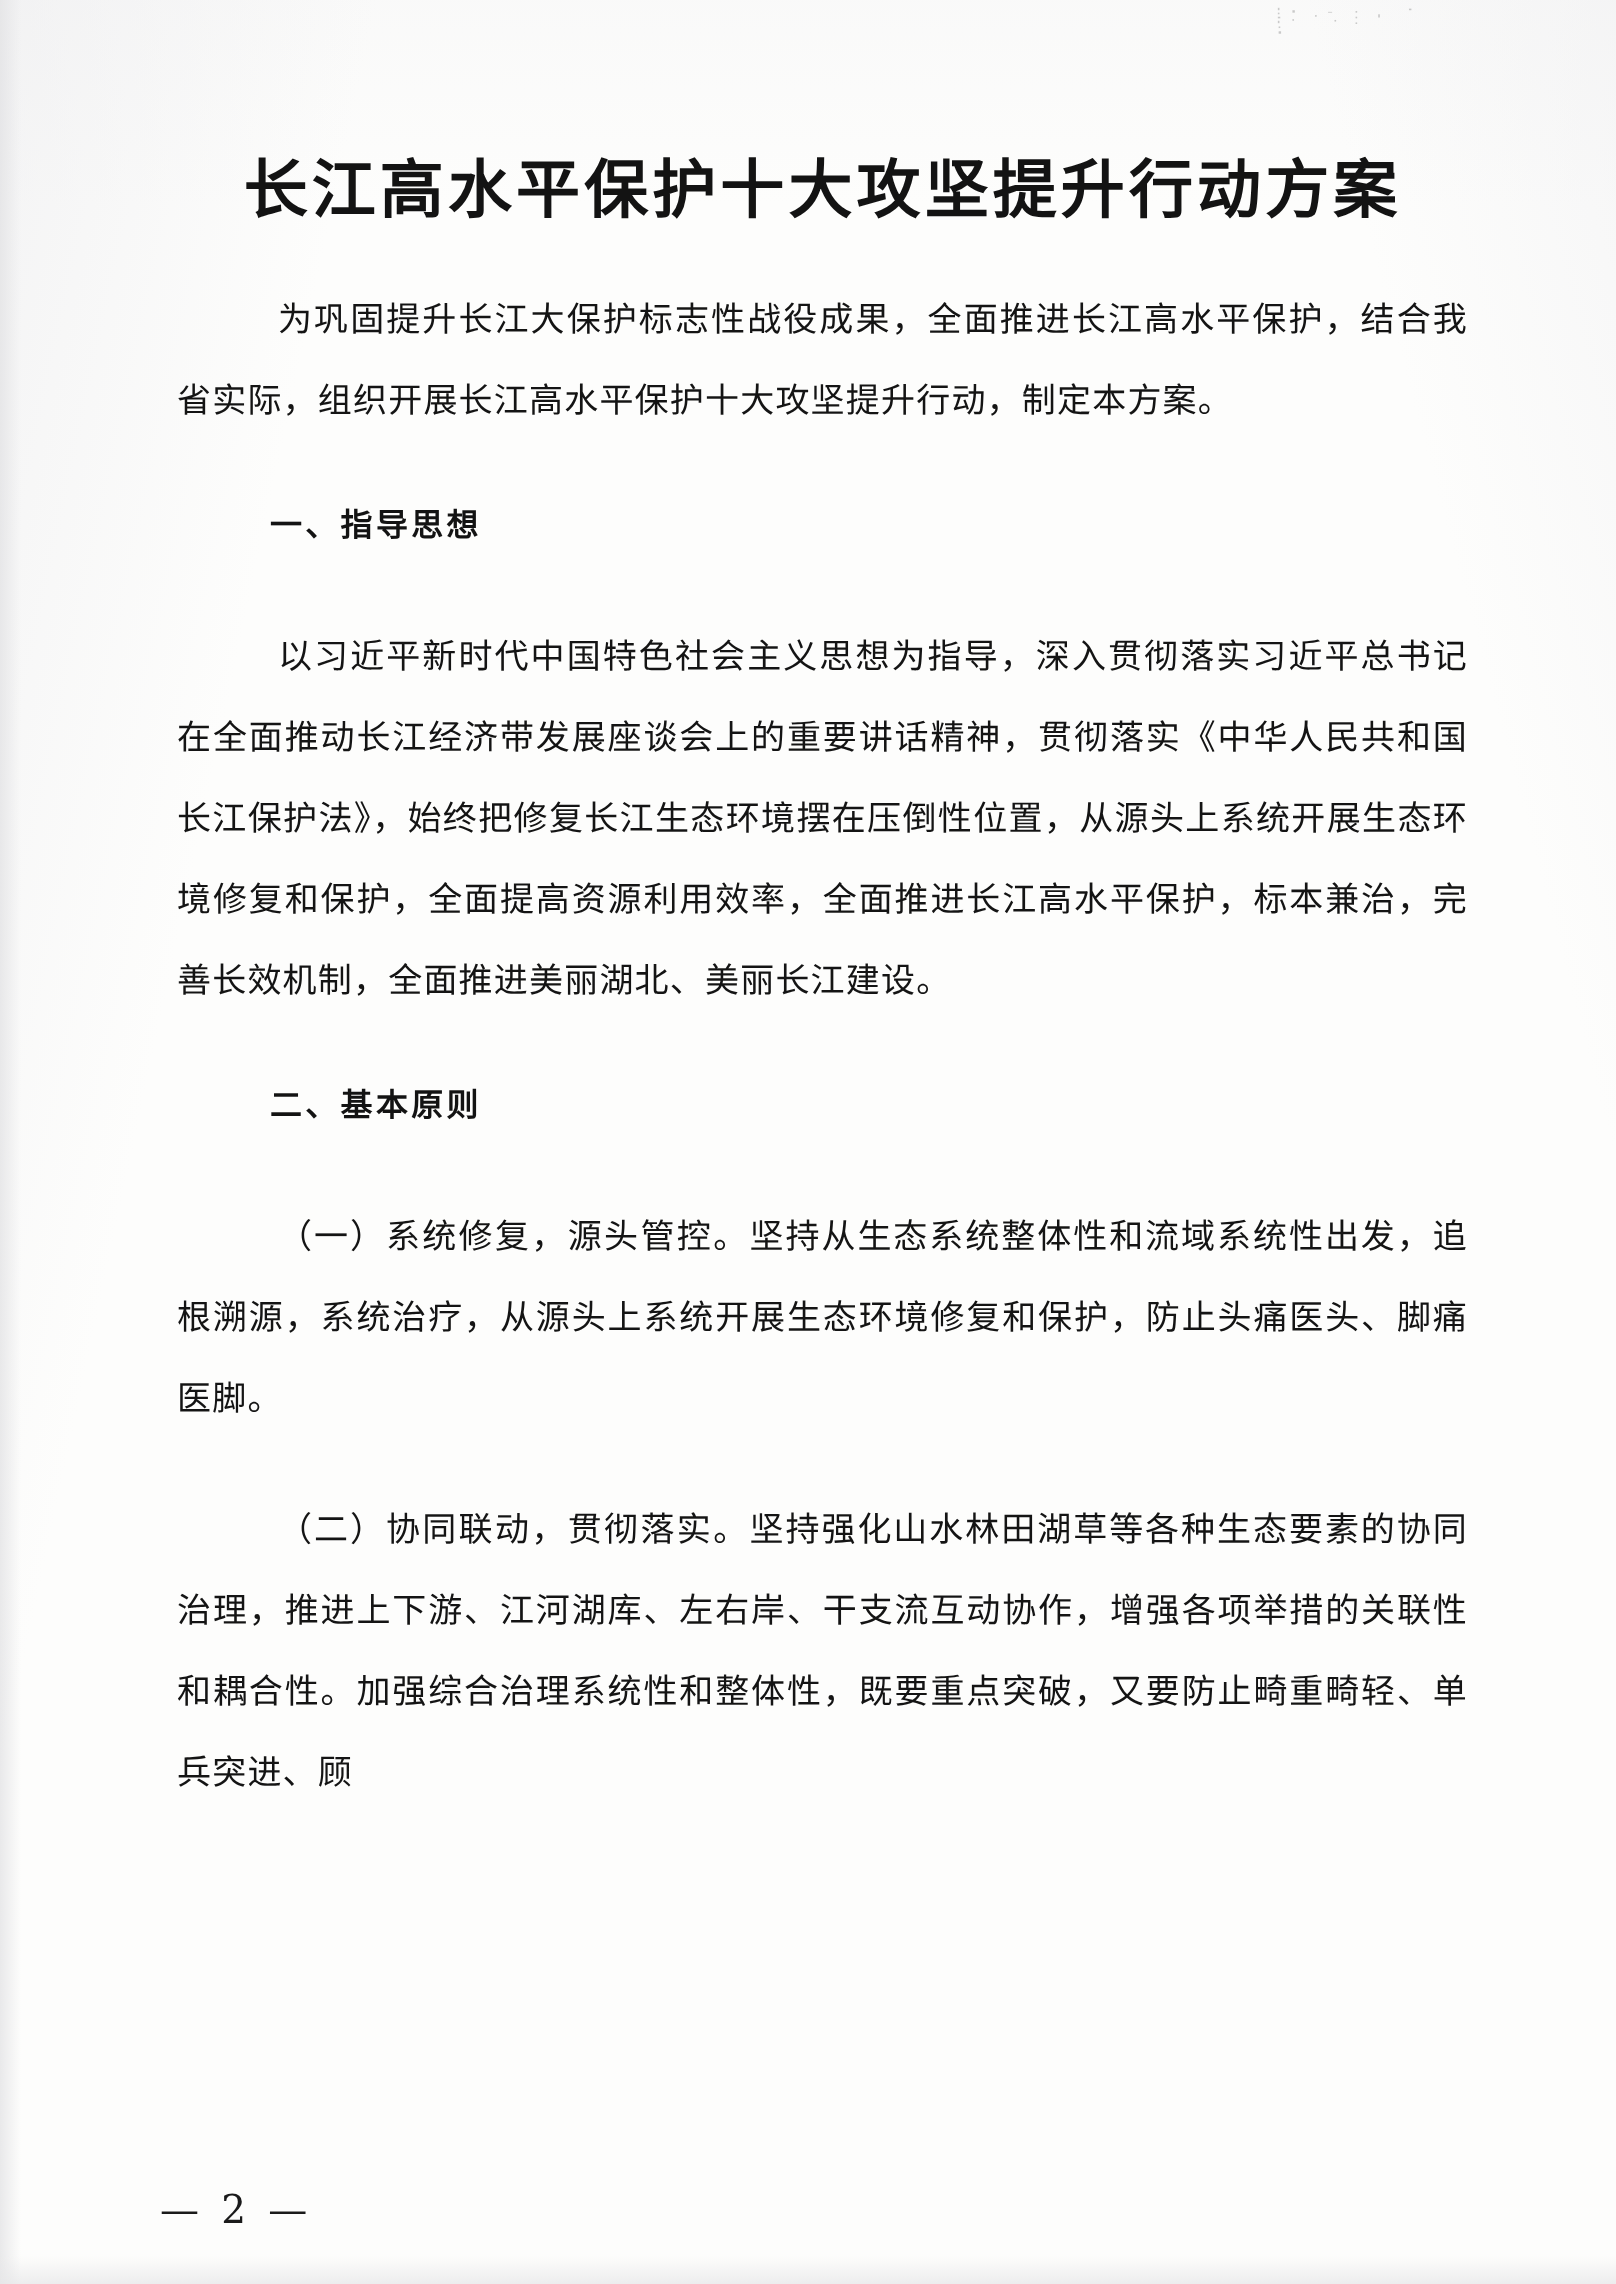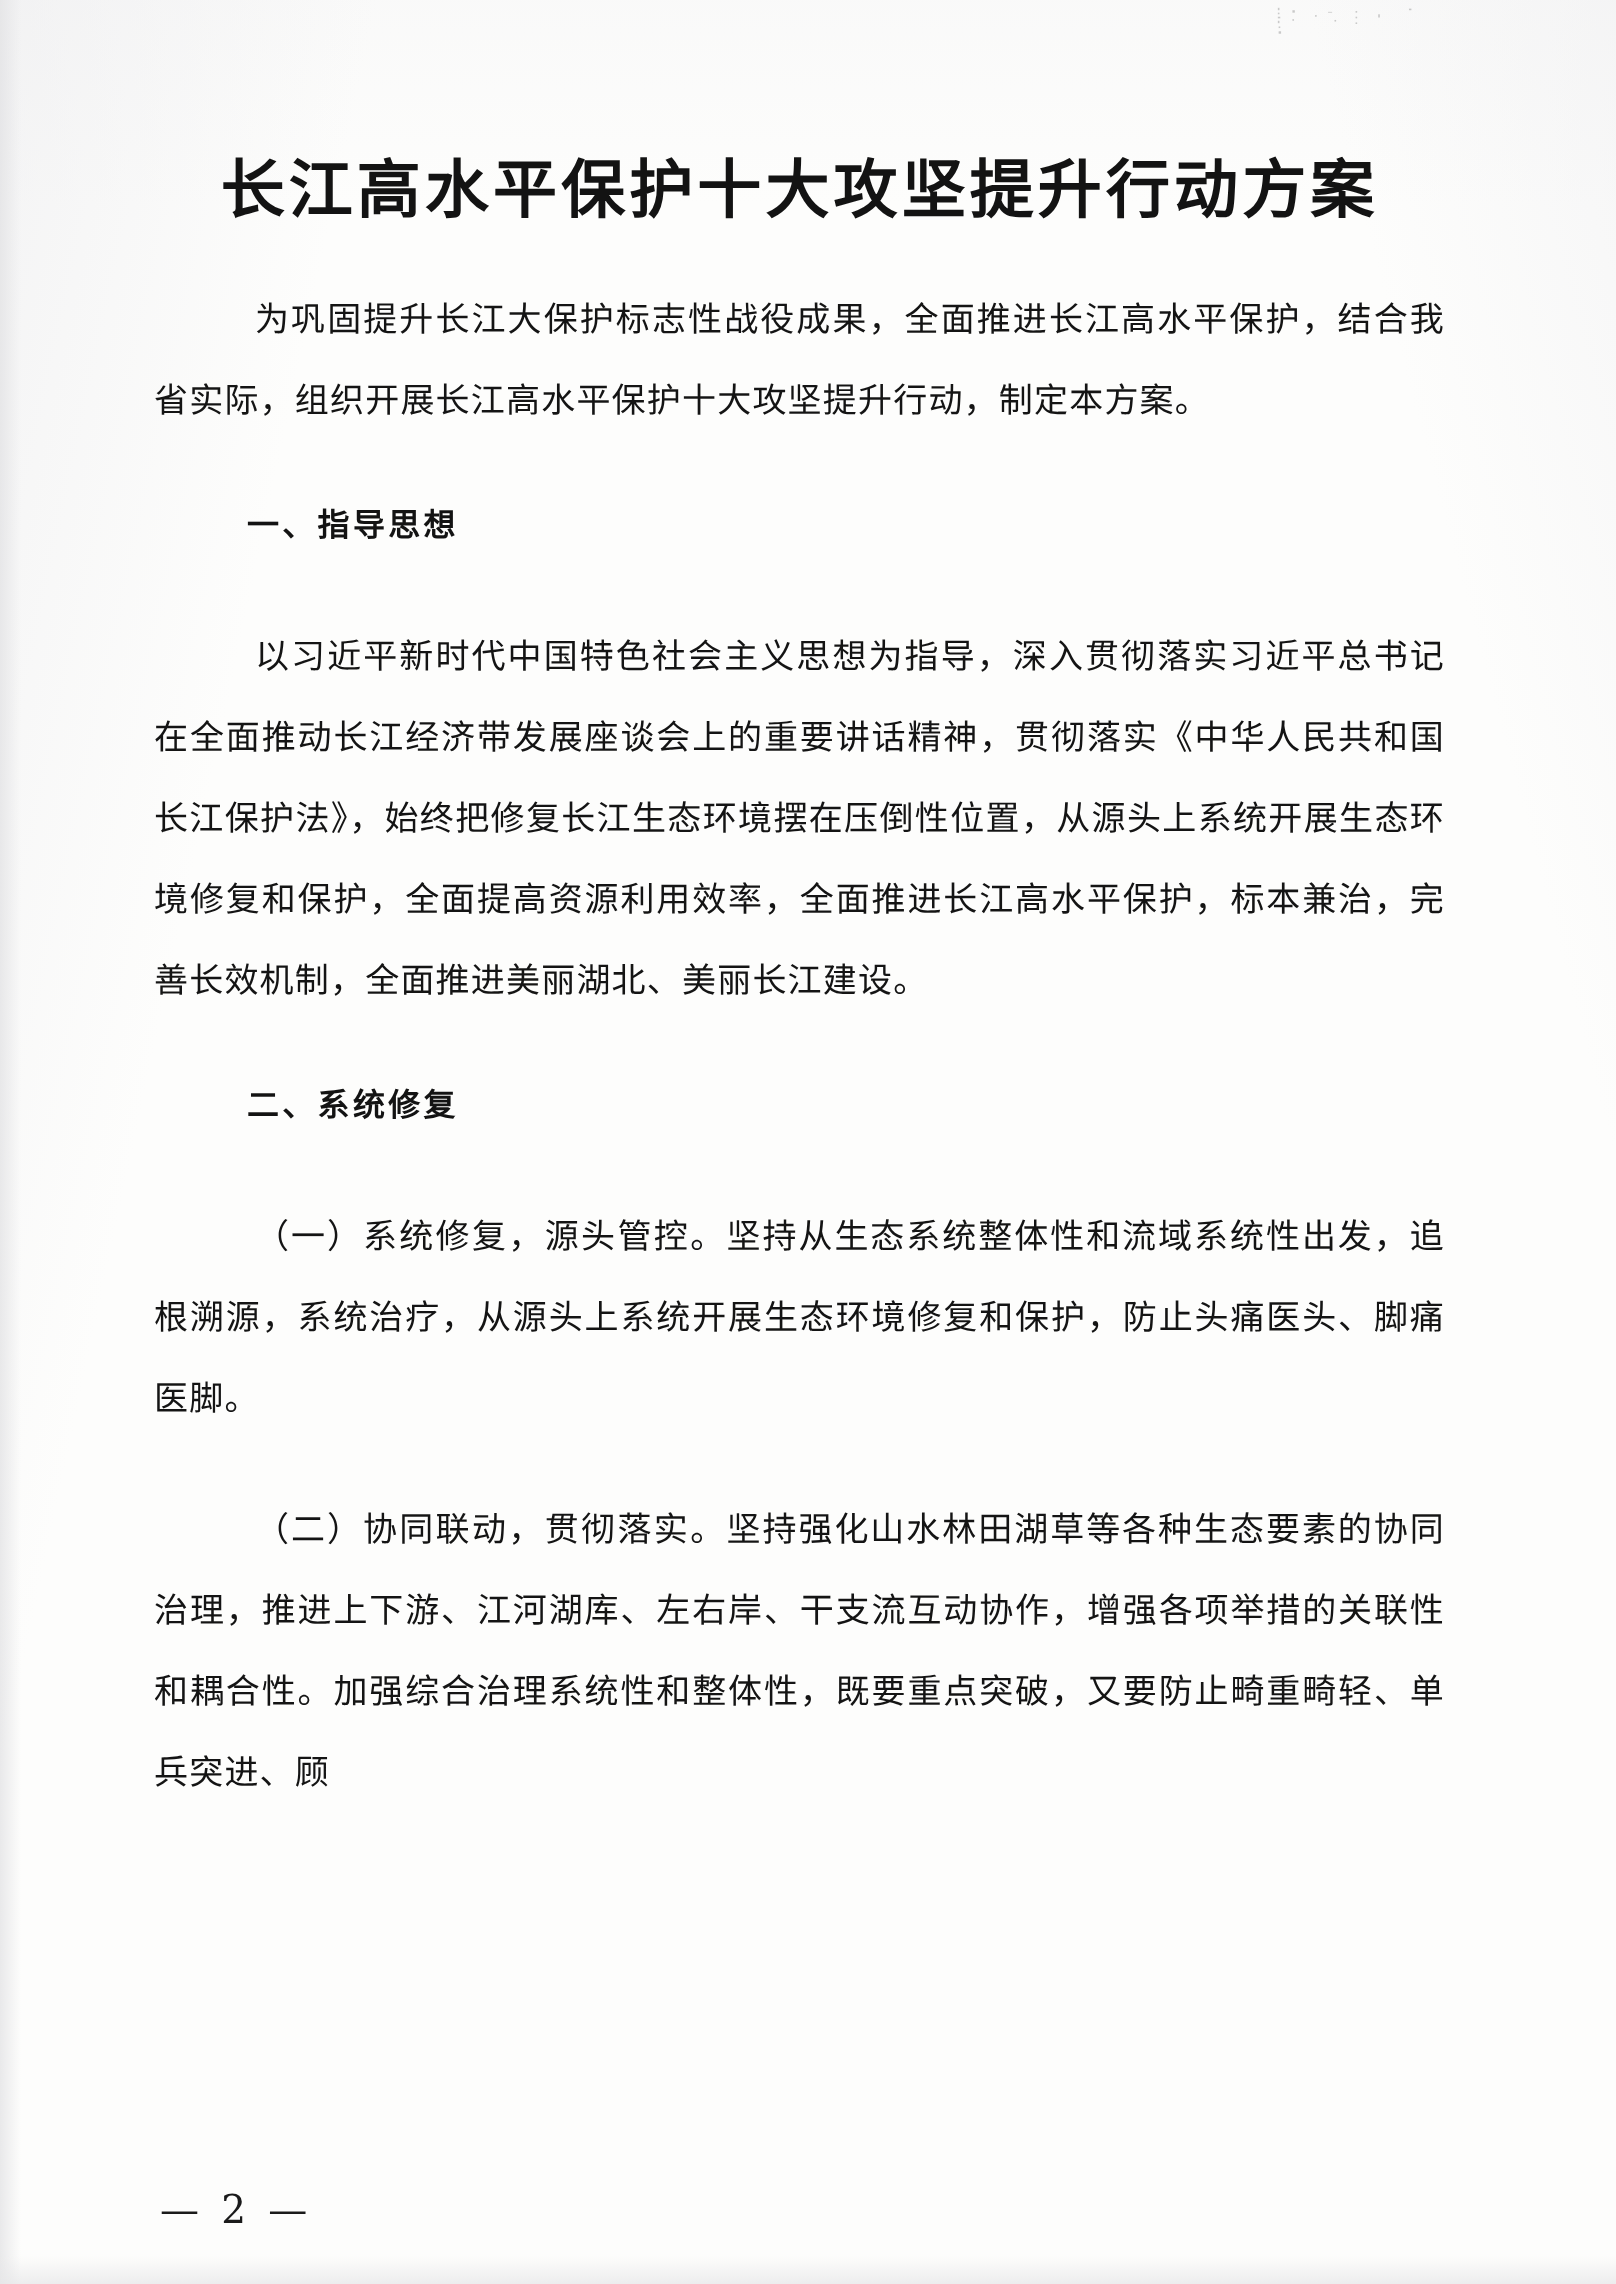--- a/index.html
+++ b/index.html
@@ -50,21 +50,21 @@
     left: 0;
     bottom: 0;
     width: 100%;
     height: 28px;
     background: linear-gradient(0deg, rgba(230,230,232,0.7), rgba(253,253,252,0));
     pointer-events: none;
   }
 
   .content {
     position: absolute;
-    left: 146px;
+    left: 169px;
     top: 0;
     width: 1307px;
   }
 
   .doc-title {
     margin: 0;
     padding-top: 152px;
     text-align: center;
     font-size: 64px;
     font-weight: 700;
@@ -147,21 +147,21 @@
   <div class="content">
 
     <h1 class="doc-title">长江高水平保护十大攻坚提升行动方案</h1>
 
     <p class="body-para">为巩固提升长江大保护标志性战役成果，全面推进长江高水平保护，结合我省实际，组织开展长江高水平保护十大攻坚提升行动，制定本方案。</p>
 
     <h2 class="section-heading">一、指导思想</h2>
 
     <p class="body-para">以习近平新时代中国特色社会主义思想为指导，深入贯彻落实习近平总书记在全面推动长江经济带发展座谈会上的重要讲话精神，贯彻落实《中华人民共和国长江保护法》，始终把修复长江生态环境摆在压倒性位置，从源头上系统开展生态环境修复和保护，全面提高资源利用效率，全面推进长江高水平保护，标本兼治，完善长效机制，全面推进美丽湖北、美丽长江建设。</p>
 
-    <h2 class="section-heading">二、系统修复</h2>
+    <h2 class="section-heading">二、基本原则</h2>
 
     <p class="body-para">
       <span>（一）</span><span class="lead-bold">系统修复，源头管控。</span><span>坚持从生态系统整体性和流域系统性出发，追根溯源，系统治疗，从源头上系统开展生态环境修复和保护，防止头痛医头、脚痛医脚。</span>
     </p>
 
     <p class="body-para">
       <span>（二）</span><span class="lead-bold">协同联动，贯彻落实。</span><span>坚持强化山水林田湖草等各种生态要素的协同治理，推进上下游、江河湖库、左右岸、干支流互动协作，增强各项举措的关联性和耦合性。加强综合治理系统性和整体性，既要重点突破，又要防止畸重畸轻、单兵突进、顾</span>
     </p>
 
   </div>

